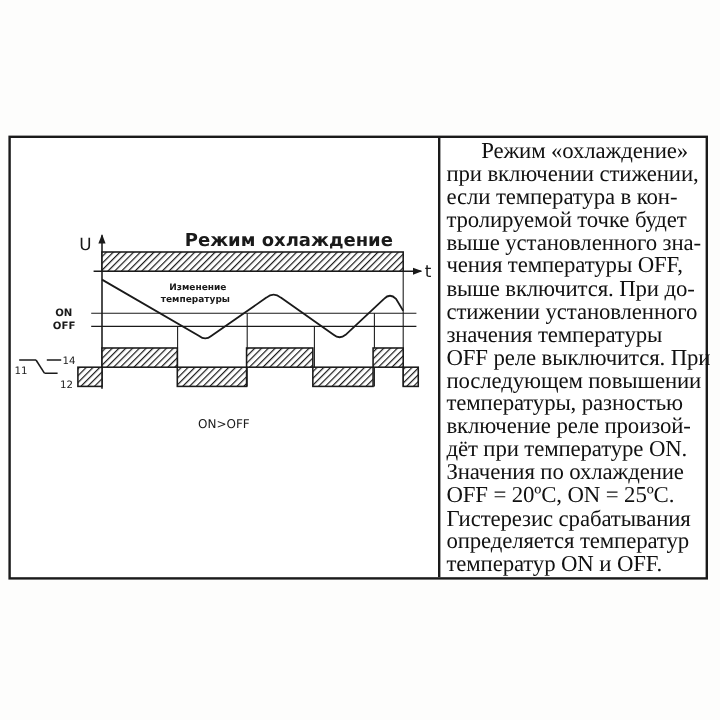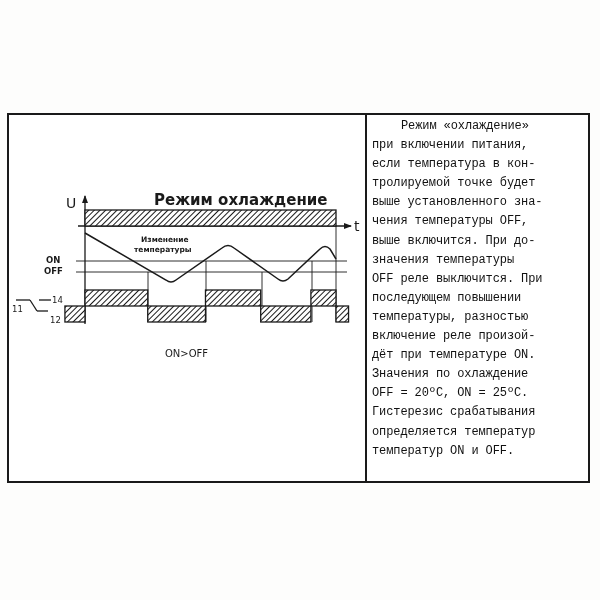--- a/index.html
+++ b/index.html
@@ -7,21 +7,21 @@
   .frame {
     position: absolute; left: 7px; top: 113px; width: 583px; height: 370px;
     border: 2px solid #1a1a1a; background: #ffffff; box-sizing: border-box;
   }
   .divider {
     position: absolute; left: 356px; top: 0; width: 2px; height: 100%; background: #1a1a1a;
   }
   .diagram { position: absolute; left: -7px; top: -113px; width: 600px; height: 600px; }
   .text-col {
     position: absolute; left: 363px; top: 2px; width: 218px;
-    font-family: Liberation Mono, monospace; font-size: 12px; line-height: 19.1px;
+    font-family: Liberation Serif, serif; font-size: 19px; line-height: 19.1px;
     color: #111; letter-spacing: -0.1px;
   }
   .text-col .line { white-space: nowrap; display: block; }
   .text-col .line.indent { padding-left: 29px; }
   svg text { font-family: "DejaVu Sans", sans-serif; }
 </style>
 </head>
 <body>
 
 <div class="frame">
@@ -85,26 +85,27 @@
     <text x="50" y="301" font-size="8.5" fill="#1a1a1a">14</text>
     <text x="48" y="321" font-size="8.5" fill="#1a1a1a">12</text>
 
     <text x="163" y="355" font-size="10" fill="#1a1a1a">ON&gt;OFF</text>
   </svg>
 
   <div class="divider"></div>
 
   <div class="text-col" id="desc">
       <span class="line indent">Режим «охлаждение»</span>
-      <span class="line">при включении питания,</span>
+      <span class="line">при включении стижении,</span>
       <span class="line">если температура в кон-</span>
       <span class="line">тролируемой точке будет</span>
       <span class="line">выше установленного зна-</span>
       <span class="line">чения температуры OFF,</span>
       <span class="line">выше включится. При до-</span>
+      <span class="line">стижении установленного</span>
       <span class="line">значения температуры</span>
       <span class="line">OFF реле выключится. При</span>
       <span class="line">последующем повышении</span>
       <span class="line">температуры, разностью</span>
       <span class="line">включение реле произой-</span>
       <span class="line">дёт при температуре ON.</span>
       <span class="line">Значения по охлаждение</span>
       <span class="line">OFF = 20ºC, ON = 25ºC.</span>
       <span class="line">Гистерезис срабатывания</span>
       <span class="line">определяется температур</span>

